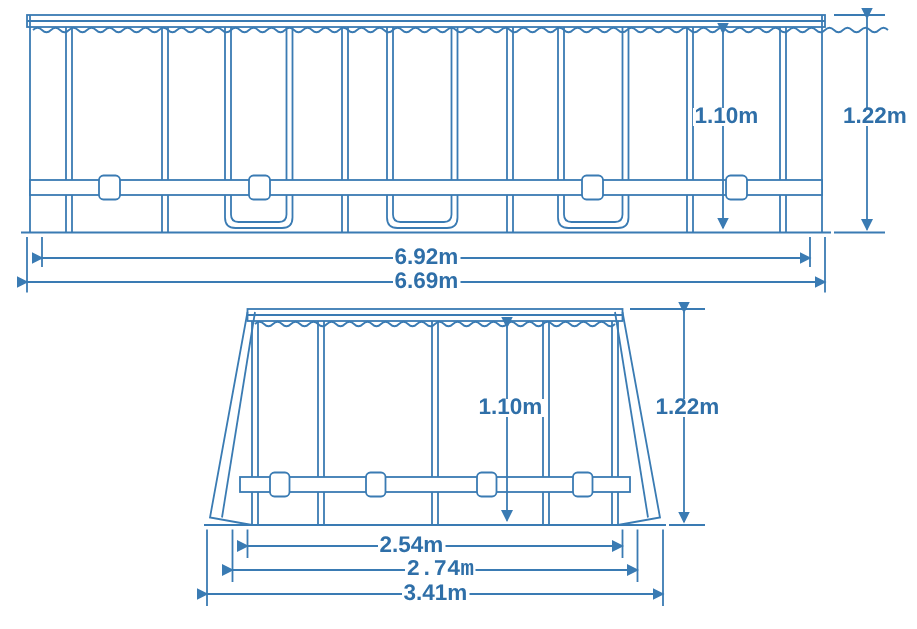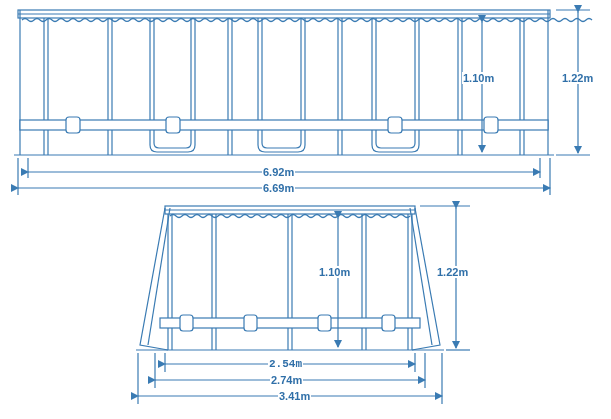--- a/index.html
+++ b/index.html
@@ -1,20 +1,20 @@
 <!DOCTYPE html>
 <html><head>
   <meta charset="utf-8">
   <style>
     html, body { margin: 0; padding: 0; background: #ffffff; }
     body { width: 611px; height: 419px; overflow: hidden; position: relative;
            font-family: "Liberation Sans", sans-serif; }
     svg { position: absolute; left: 0; top: 0; }
     .lbl { position: absolute; font-family: "Liberation Sans", sans-serif; font-weight: bold;
-           font-size: 11px; color: #2f6fa8; line-height: 12px; white-space: nowrap; background: #fff; padding: 0 1px; }
+           font-size: 15px; color: #2f6fa8; line-height: 12px; white-space: nowrap; background: #fff; padding: 0 1px; }
   </style>
 </head>
 <body>
 
 <svg width="611" height="419" viewBox="0 0 611 419" xmlns="http://www.w3.org/2000/svg">
   <defs>
     <marker id="ah" markerWidth="8" markerHeight="8" refX="7" refY="4" orient="auto" markerUnits="userSpaceOnUse">
       <path d="M0,0 L8,4 L0,8 Z" fill="#3a7bb3"></path>
     </marker>
   </defs>
@@ -128,17 +128,17 @@
       <line x1="456" y1="208" x2="456" y2="348" marker-start="url(#ah)" marker-end="url(#ah)"></line>
     </g>
   </g>
 </svg>
 
 <div class="lbl" style="left:262px; top:166px;">6.92m</div>
 <div class="lbl" style="left:262px; top:182px;">6.69m</div>
 <div class="lbl" style="left:462px; top:72px;">1.10m</div>
 <div class="lbl" style="left:561px; top:72px;">1.22m</div>
 
-<div class="lbl" style="left:268px; top:358px;font-family:Liberation Mono, monospace;">2.54m</div>
-<div class="lbl" style="left:270px; top:374px;">2.74m</div>
-<div class="lbl" style="left:278px; top:390px;">3.41m</div>
+<div class="lbl" style="left:252px; top:358px;">2.54m</div>
+<div class="lbl" style="left:270px; top:374px;font-family:Liberation Mono, monospace;">2.74m</div>
+<div class="lbl" style="left:268px; top:390px;">3.41m</div>
 <div class="lbl" style="left:318px; top:266px;">1.10m</div>
 <div class="lbl" style="left:436px; top:266px;">1.22m</div>
 
 </body></html>

